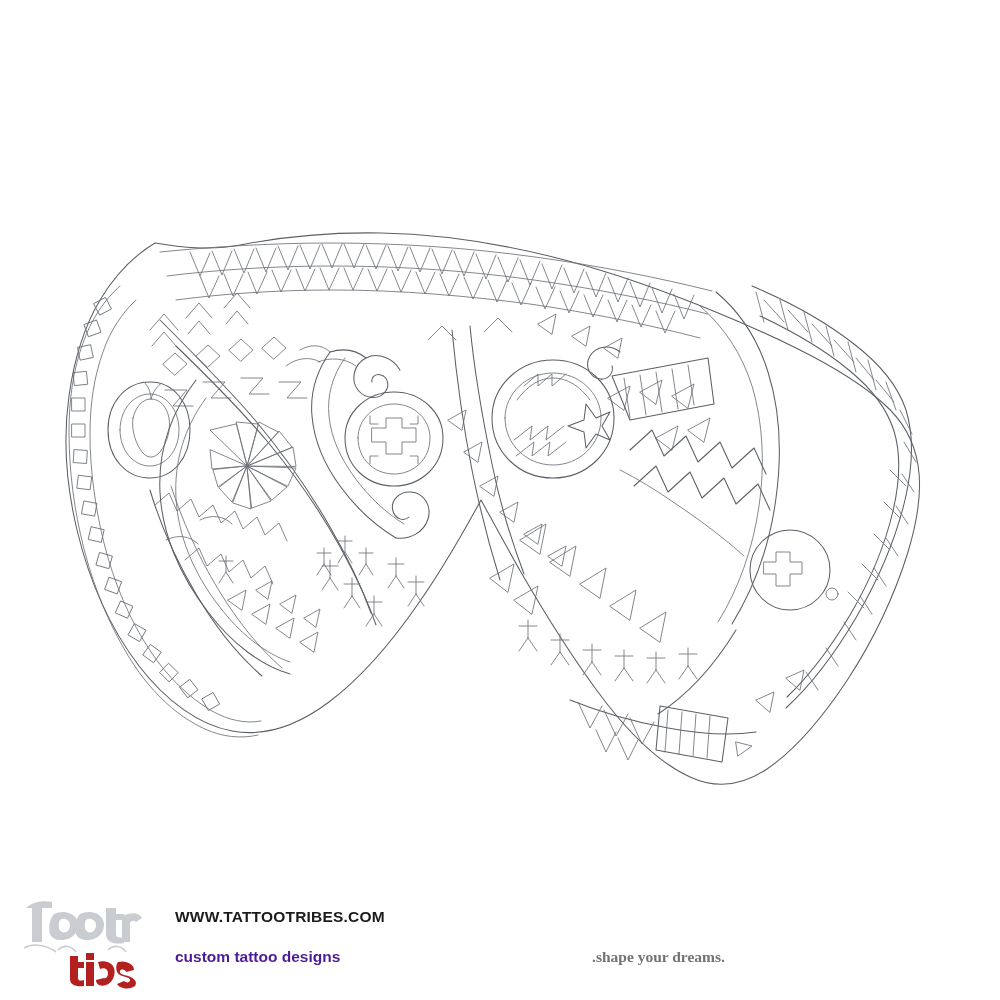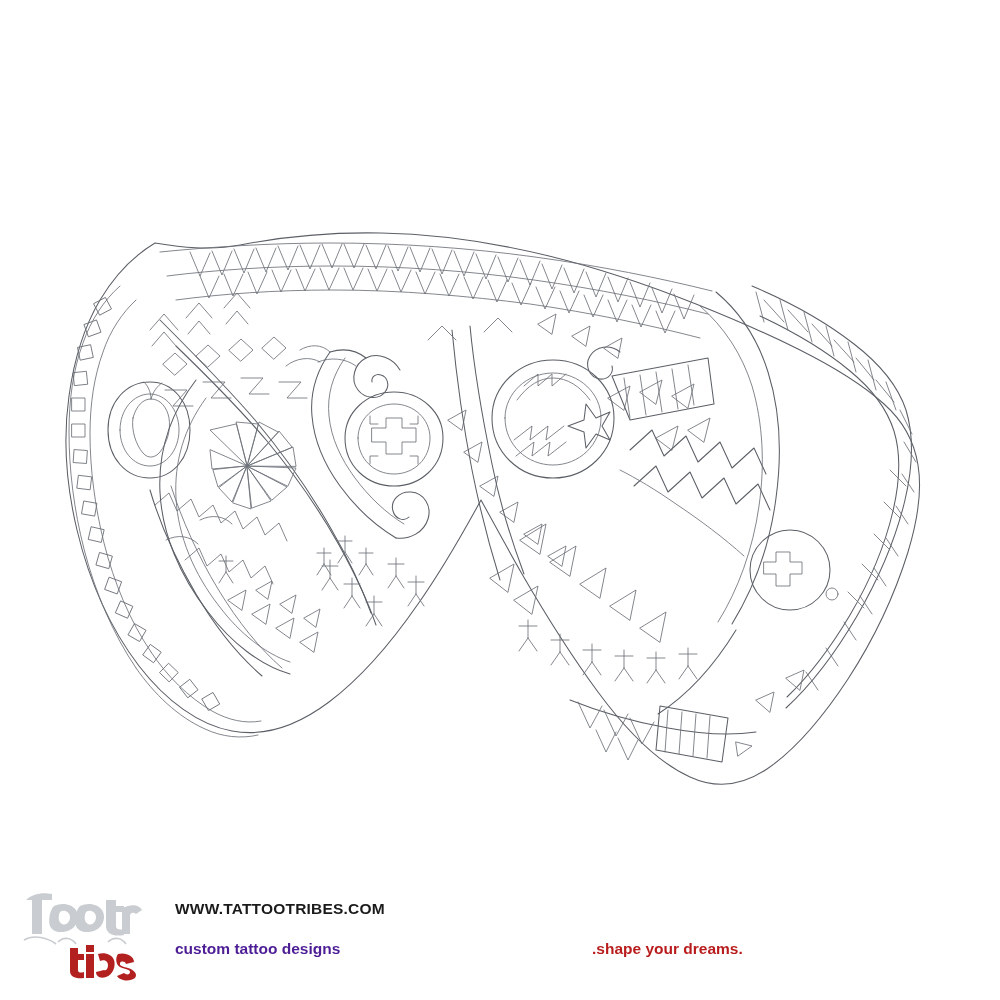--- a/index.html
+++ b/index.html
@@ -29,21 +29,21 @@
   }
   #artwork-area svg {
     display: block;
     width: 1000px;
     height: 880px;
   }
   
   #footer {
     position: absolute;
     left: 0;
-    bottom: 8px;
+    bottom: 0;
     width: 1000px;
     height: 120px;
   }
   #logo {
     position: absolute;
     left: 18px;
     top: 10px;
     width: 140px;
     height: 100px;
   }
@@ -63,21 +63,22 @@
     font-size: 15.5px;
     font-weight: bold;
     color: #4c1d95;
   }
   #tagline-right {
     position: absolute;
     left: 592px;
     top: 68px;
     font-size: 15.5px;
     font-weight: bold;
-    color: #b91c1c;
+    color: #737373;
+    font-family: Liberation Serif, serif;
   }
   .ink {
     fill: none;
     stroke: #5b5f66;
     stroke-width: 1.05;
     stroke-linejoin: round;
     stroke-linecap: round;
   }
   .ink-thin {
     fill: none;

